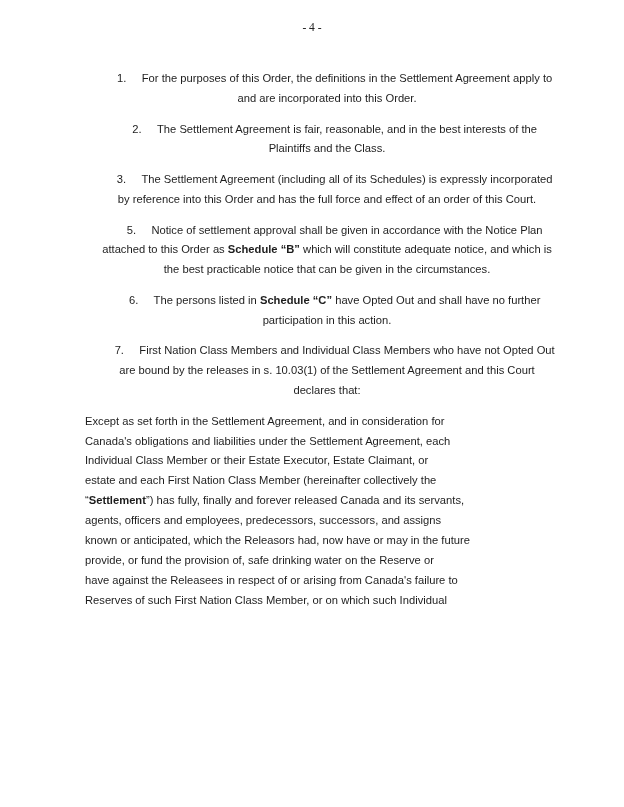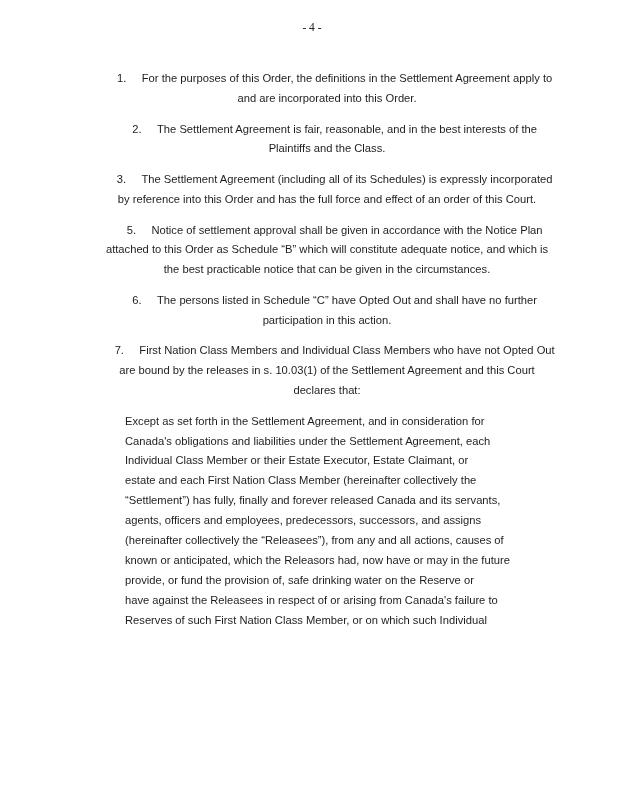--- a/index.html
+++ b/index.html
@@ -24,23 +24,23 @@
     color: #222222;
   }
   .content { margin: 35px 55px 0 85px; }
   .line {
     line-height: 19.6px;
     height: 19.6px;
     white-space: nowrap;
   }
   .para { margin-bottom: 11.4px; text-align: center; }
   .num { display: inline-block; width: 40px; }
-  .quote { margin-left: 40px; margin-top: 5px; }
+  .quote { margin-top: 5px; }
   .quote .line { line-height: 19.9px; height: 19.9px; }
-  .b { font-weight: normal; }
+  .b { font-weight: bold; }
 </style>
 </head>
 <body>
 
 <div class="page">
   <div class="page-header">- 4 -</div>
   <div class="content">
     <div id="paragraphs">
         <div class="para">
           <div class="line"><span class="num">1.</span><span>For the purposes of this Order, the definitions in the Settlement Agreement apply to</span></div>
@@ -69,20 +69,19 @@
           <div class="line"><span>declares that:</span></div>
         </div>
       </div>
     <div id="quote" class="quote">
         <div class="line"><span>Except as set forth in the Settlement Agreement, and in consideration for</span></div>
         <div class="line"><span>Canada's obligations and liabilities under the Settlement Agreement, each</span></div>
         <div class="line"><span>Individual Class Member or their Estate Executor, Estate Claimant, or</span></div>
         <div class="line"><span>estate and each First Nation Class Member (hereinafter collectively the</span></div>
         <div class="line"><span>“</span><span class="b">Settlement</span><span>”) has fully, finally and forever released Canada and its servants,</span></div>
         <div class="line"><span>agents, officers and employees, predecessors, successors, and assigns</span></div>
-        <div class="line"><span>(hereinafter collectively the “</span><span class="b">Releasees</span><span>”), from any and all actions, causes of</span></div>
         <div class="line"><span>known or anticipated, which the Releasors had, now have or may in the future</span></div>
         <div class="line"><span>provide, or fund the provision of, safe drinking water on the Reserve or</span></div>
         <div class="line"><span>have against the Releasees in respect of or arising from Canada's failure to</span></div>
         <div class="line"><span>Reserves of such First Nation Class Member, or on which such Individual</span></div>
       </div>
   </div>
 </div>
 
 </body></html>

